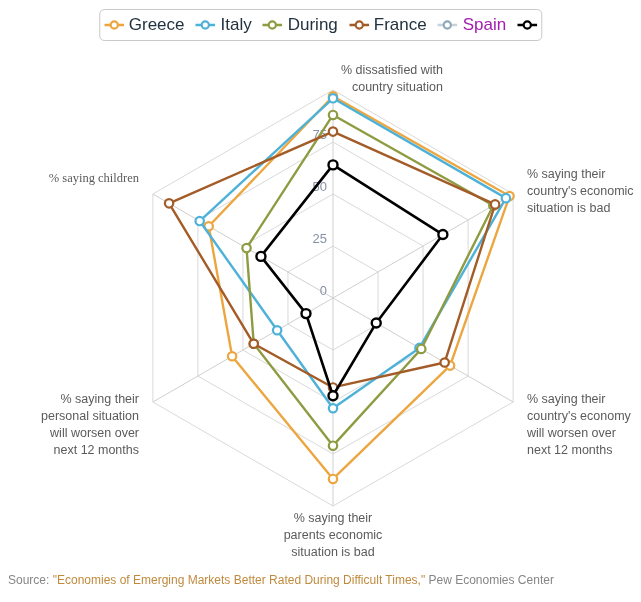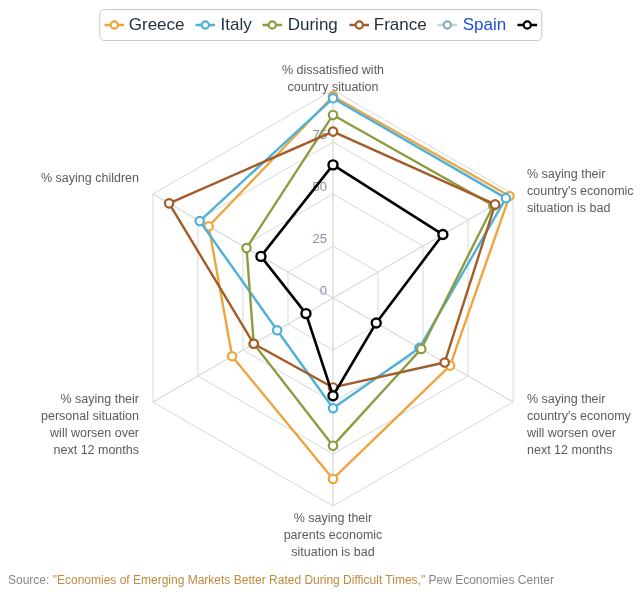--- a/index.html
+++ b/index.html
@@ -7,21 +7,21 @@
          font-family:"Liberation Sans", sans-serif;}
   #radar-svg{position:absolute;left:0;top:0;}
   .tick{font-size:13px;fill:#8791A5;font-family:"Liberation Sans",sans-serif;}
   .axis-label{position:absolute;font-size:12.5px;line-height:17px;color:#5b5b5b;}
   #legend{position:absolute;top:9px;left:50%;transform:translateX(-50%);
           display:flex;align-items:center;gap:11px;white-space:nowrap;
           border:1px solid #c9c9c9;border-radius:5px;background:#fff;
           padding:5px 4px;font-size:17px;color:#22333f;}
   .legend-item{display:flex;align-items:center;gap:5px;cursor:pointer;}
   .legend-item span{color:#22333f;}
-  .legend-item.disabled span{color:#1d4ed8;}
+  .legend-item.disabled span{color:#a21caf;}
   #source-line{position:absolute;left:8px;top:573px;font-size:12px;color:#868686;}
   #source-link{color:#c08a3e;cursor:pointer;}
 </style>
 </head>
 <body>
 
 <div id="stage">
   <svg id="radar-svg" width="641" height="602">
       <polygon points="333,246 378.0333209967908,272 378.0333209967908,324 333,350 287.9666790032092,324 287.9666790032092,272" fill="none" stroke="#d9d9d9" stroke-width="1"></polygon>
       <polygon points="333,194 423.0666419935816,246 423.06664199358164,350 333,402 242.93335800641842,350.00000000000006 242.9333580064184,246" fill="none" stroke="#d9d9d9" stroke-width="1"></polygon>
@@ -67,21 +67,21 @@
       <circle cx="169.07871157168145" cy="203.35999999999999" r="4.2" fill="#fff" stroke="#A35C27" stroke-width="2.2"></circle>
       <polygon points="333,164.88 442.88130323216956,234.55999999999997 376.23198815691916,322.96 333,395.76 305.9800074019255,313.6 260.9466864051347,256.4" fill="none" stroke="#000000" stroke-width="2.6" stroke-linejoin="round"></polygon>
       <circle cx="333" cy="164.88" r="4.5" fill="#fff" stroke="#000000" stroke-width="2.4"></circle>
       <circle cx="442.88130323216956" cy="234.55999999999997" r="4.5" fill="#fff" stroke="#000000" stroke-width="2.4"></circle>
       <circle cx="376.23198815691916" cy="322.96" r="4.5" fill="#fff" stroke="#000000" stroke-width="2.4"></circle>
       <circle cx="333" cy="395.76" r="4.5" fill="#fff" stroke="#000000" stroke-width="2.4"></circle>
       <circle cx="305.9800074019255" cy="313.6" r="4.5" fill="#fff" stroke="#000000" stroke-width="2.4"></circle>
       <circle cx="260.9466864051347" cy="256.4" r="4.5" fill="#fff" stroke="#000000" stroke-width="2.4"></circle>
     </svg>
   <div id="axis-labels">
-      <div class="axis-label" style="left: 223px; top: 62px; width: 220px; text-align: center;">
+      <div class="axis-label" style="left: 223px; top: 62px; width: 220px; text-align: right;">
         <div>% dissatisfied with</div>
         <div>country situation</div>
       </div>
       <div class="axis-label" style="left: 527px; top: 166px; width: 118px; text-align: left;">
         <div>% saying their</div>
         <div>country's economic</div>
         <div>situation is bad</div>
       </div>
       <div class="axis-label" style="left: 527px; top: 391px; width: 118px; text-align: left;">
         <div>% saying their</div>
@@ -93,21 +93,21 @@
         <div>% saying their</div>
         <div>parents economic</div>
         <div>situation is bad</div>
       </div>
       <div class="axis-label" style="left: 0px; top: 391px; width: 139px; text-align: right;">
         <div>% saying their</div>
         <div>personal situation</div>
         <div>will worsen over</div>
         <div>next 12 months</div>
       </div>
-      <div class="axis-label" style="left: 0px; top: 170px; width: 139px; text-align: right;">
+      <div class="axis-label" style="left: 0px; top: 170px; width: 139px; text-align: right; font-family: Liberation Serif, serif;">
         <div>% saying children</div>
       </div>
     </div>
   <div id="legend">
       <div class="legend-item">
         <svg width="20" height="12">
           <line x1="0" y1="6" x2="20" y2="6" stroke="#EDA63F" stroke-width="2.4"></line>
           <circle cx="10" cy="6" r="3.6" fill="#fff" stroke="#EDA63F" stroke-width="2.2"></circle>
         </svg>
         <span>Greece</span>

